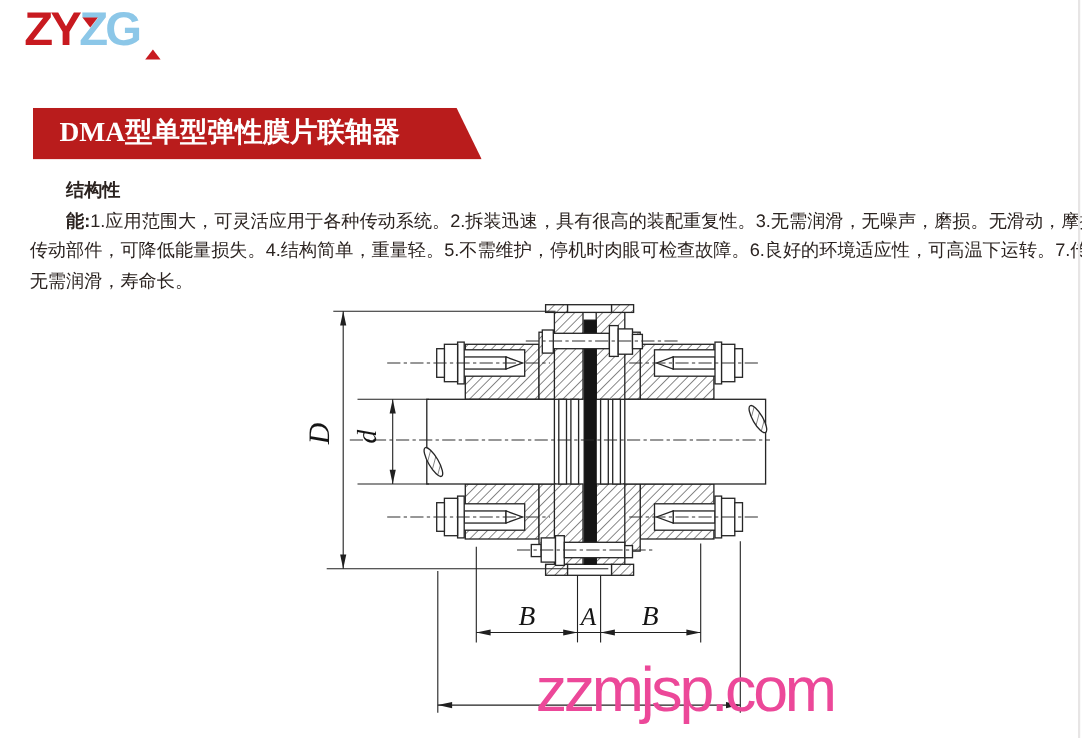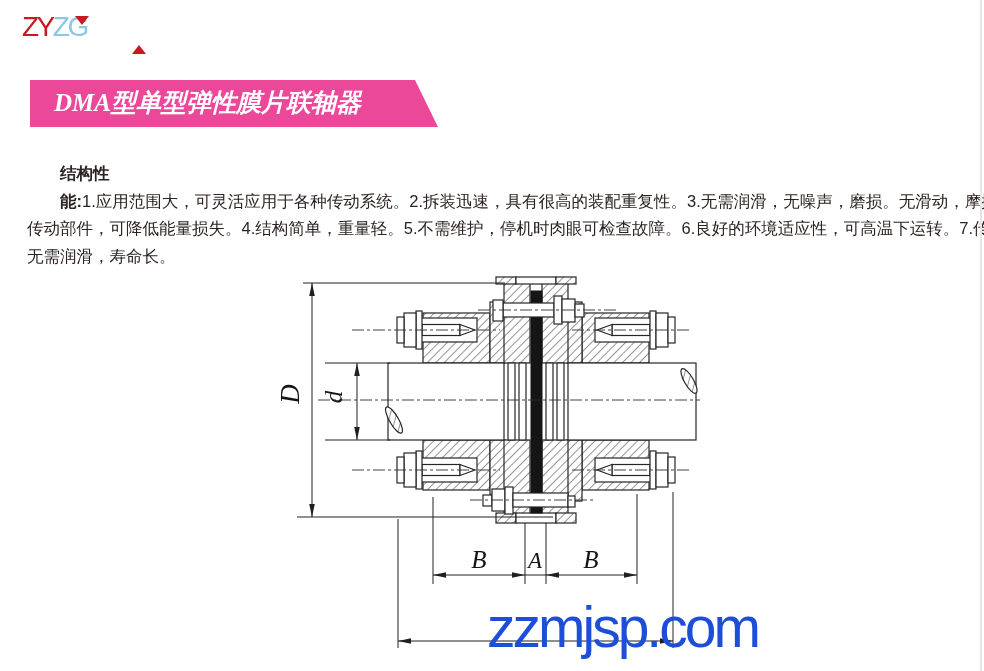--- a/index.html
+++ b/index.html
@@ -1,53 +1,53 @@
 <!DOCTYPE html>
 <html><head>
 <meta charset="utf-8">
 <style>
   html,body{margin:0;padding:0;}
   body{
     width:984px;height:671px;position:relative;background:#ffffff;overflow:hidden;
     font-family:"Liberation Sans",sans-serif;
   }
   
-  .logo{position:absolute;left:22px;top:9px;font-weight:normal;font-size:28px;
+  .logo{position:absolute;left:22px;top:9px;font-weight:bold;font-size:43px;
         letter-spacing:-2.5px;line-height:36px;}
   .logo .red{color:#c81a20;}
   .logo .blue{color:#8cc7e8;}
   .tri-down{position:absolute;left:53px;top:7px;width:0;height:0;
         border-left:7px solid transparent;border-right:7px solid transparent;
         border-top:9px solid #c81a20;}
   .tri-up{position:absolute;left:110px;top:36px;width:0;height:0;
         border-left:7px solid transparent;border-right:7px solid transparent;
         border-bottom:9px solid #c81a20;}
   
-  .banner{position:absolute;left:30px;top:80px;width:408px;height:47px;background:#ec4899;
-        clip-path:polygon(0 0,385px 0,408px 47px,0 47px);font-style:italic;}
+  .banner{position:absolute;left:30px;top:98px;width:408px;height:47px;background:#b91c1c;
+        clip-path:polygon(0 0,385px 0,408px 47px,0 47px);}
   .banner .t{color:#ffffff;font-family:"Liberation Serif",serif;font-weight:bold;
         font-size:25px;line-height:46px;padding-left:24px;white-space:nowrap;}
   
   .intro{position:absolute;left:27px;top:160px;width:940px;
         font-size:16.5px;line-height:27.5px;color:#2b2320;}
   .intro .l1{padding-left:33px;}
   .intro b{font-weight:bold;}
   .intro span{white-space:nowrap;}
   
   svg{position:absolute;left:0;top:0;}
   .h{fill:url(#hat);stroke:#262626;stroke-width:1.2;}
   .w{fill:#ffffff;stroke:#262626;stroke-width:1.2;}
   .cl{stroke:#2e2e2e;stroke-width:0.9;fill:none;stroke-dasharray:12 3 3 3;}
   .dim{stroke:#202020;stroke-width:1;fill:none;}
   .ar{fill:#202020;stroke:none;}
   .dlabel{font-family:"Liberation Serif",serif;font-style:italic;fill:#141414;}
   .dk{fill:#151515;stroke:#151515;}
   
   .watermark{position:absolute;left:487px;top:594px;font-size:57px;letter-spacing:-3px;
-        color:#1d4ed8;font-family:"Liberation Sans",sans-serif;}
+        color:#ec4899;font-family:"Liberation Sans",sans-serif;}
   .edge{position:absolute;left:980px;top:0;width:2px;height:671px;background:#e7e5e5;}
 </style>
 </head>
 <body>
 
 <div class="logo">
   <span class="red">ZY</span><span class="blue">ZG</span>
   <i class="tri-down"></i>
   <i class="tri-up"></i>
 </div>

